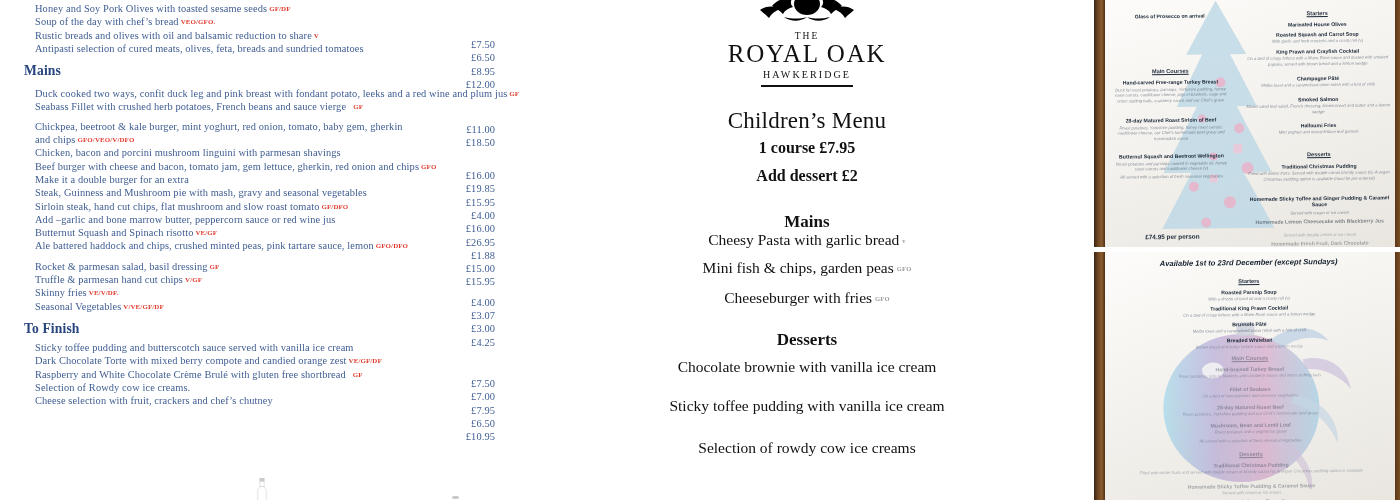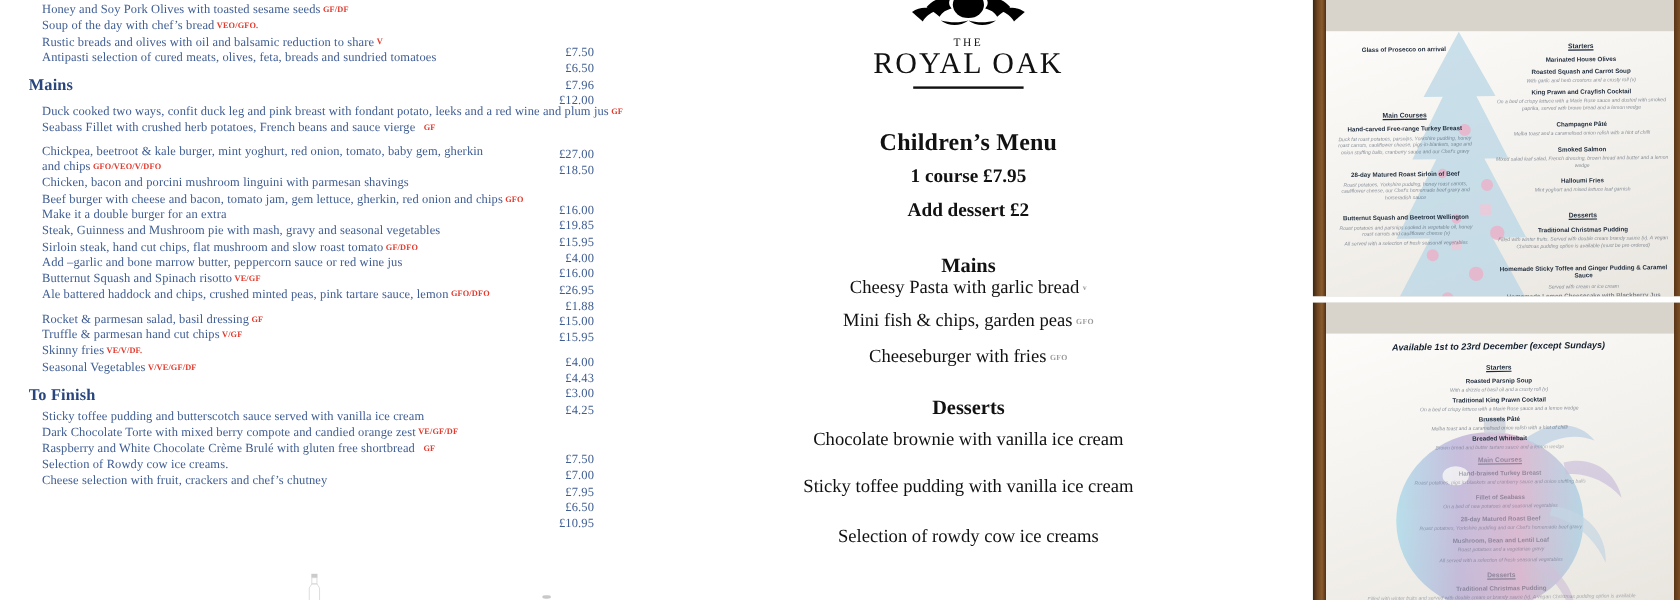--- a/index.html
+++ b/index.html
@@ -116,21 +116,21 @@
     color: #111;
   }
   .logo-rule {
     width: 92px; height: 1.6px;
     background: #111;
     margin: 5px auto 0 auto;
   }
 
   .ch-title {
     position: absolute; left: 0; right: 0; top: 108px;
-    font-size: 20px; font-weight: bold; letter-spacing: 0.01em;
+    font-size: 23px; font-weight: normal; letter-spacing: 0.01em;
   }
   .ch-price1 {
     position: absolute; left: 0; right: 0; top: 139px;
     font-size: 16px; font-weight: bold;
   }
   .ch-price2 {
     position: absolute; left: 0; right: 0; top: 167px;
     font-size: 16px; font-weight: bold;
   }
   .ch-sec-mains {
@@ -187,21 +187,20 @@
     position: absolute;
     right: 0; top: 0; bottom: 0;
     width: 5px;
     background: linear-gradient(90deg,#5a3618 0%,#7a4f24 100%);
   }
   .paper {
     position: absolute;
     left: 11px; right: 5px; top: 0; bottom: 0;
     background: linear-gradient(160deg,#fdfcfa 0%,#f4f2ee 45%,#e9e6e0 100%);
     overflow: hidden;
-    margin-top: 26px;
   }
   .paper-inner {
     position: absolute;
     left: 0; right: 0; top: 0; bottom: 0;
     transform: rotate(-0.7deg);
   }
 
   
   #tree-art {
     position: absolute;
@@ -255,36 +254,36 @@
       <div class="menu-line">
         <span class="dish">Honey and Soy Pork Olives with toasted sesame seeds</span><span class="tag">GF/DF</span>
         <span class="price">£7.50</span>
       </div>
       <div class="menu-line">
         <span class="dish">Soup of the day with chef’s bread</span><span class="tag">VEO/GFO.</span>
         <span class="price">£6.50</span>
       </div>
       <div class="menu-line">
         <span class="dish">Rustic breads and olives with oil and balsamic reduction to share</span><span class="tag">V</span>
-        <span class="price">£7.96</span>
+        <span class="price">£8.95</span>
       </div>
       <div class="menu-line">
         <span class="dish">Antipasti selection of cured meats, olives, feta, breads and sundried tomatoes</span><span class="tag"></span>
         <span class="price">£12.00</span>
       </div>
     </div>
 
     <div class="spacer-sm"></div>
     <div class="heading">Mains</div>
     <div class="spacer-xs"></div>
 
     <div>
       <div class="menu-line">
         <span class="dish">Duck cooked two ways, confit duck leg and pink breast with fondant potato, leeks and a red wine and plum jus</span><span class="tag">GF</span>
-        <span class="price">£27.00</span>
+        <span class="price">£11.00</span>
       </div>
       <div class="menu-line">
         <span class="dish">Seabass Fillet with crushed herb potatoes, French beans and sauce vierge</span><span class="tag" style="margin-left:7px">GF</span>
         <span class="price">£18.50</span>
       </div>
       <div style="height:6px"></div>
       <div class="menu-line">
         <span class="dish">Chickpea, beetroot &amp; kale burger, mint yoghurt, red onion, tomato, baby gem, gherkin</span><span class="tag"></span>
         <span class="price"></span>
       </div>
@@ -328,21 +327,21 @@
 
     <div class="spacer-sm"></div>
 
     <div>
       <div class="menu-line">
         <span class="dish">Rocket &amp; parmesan salad, basil dressing</span><span class="tag">GF</span>
         <span class="price">£4.00</span>
       </div>
       <div class="menu-line">
         <span class="dish">Truffle &amp; parmesan hand cut chips</span><span class="tag">V/GF</span>
-        <span class="price">£4.43</span>
+        <span class="price">£3.07</span>
       </div>
       <div class="menu-line">
         <span class="dish">Skinny fries</span><span class="tag">VE/V/DF.</span>
         <span class="price">£3.00</span>
       </div>
       <div class="menu-line">
         <span class="dish">Seasonal Vegetables</span><span class="tag">V/VE/GF/DF</span>
         <span class="price">£4.25</span>
       </div>
     </div>
@@ -393,20 +392,21 @@
           <path d="M40 22 c6-7 14-9 20-7 c-2 3 -1 6 1 8 c-4 1 -8 3 -10 7 c-4-4 -8-6 -11-8 Z"></path>
           <path d="M110 22 c-6-7 -14-9 -20-7 c2 3 1 6 -1 8 c4 1 8 3 10 7 c4-4 8-6 11-8 Z"></path>
           <path d="M28 26 c7-5 15-4 20-1 c-5 2 -9 5 -11 9 c-4-4 -7-6 -9-8 Z"></path>
           <path d="M122 26 c-7-5 -15-4 -20-1 c5 2 9 5 11 9 c4-4 7-6 9-8 Z"></path>
           <path d="M52 33 c8 2 16 2 23 0 c-7 5 -16 5 -23 0 Z"></path>
           <path d="M98 33 c-8 2 -16 2 -23 0 c7 5 16 5 23 0 Z"></path>
         </g>
       </svg>
       <div class="logo-the">THE</div>
       <div class="logo-name">ROYAL OAK</div>
+      <div class="logo-place">HAWKERIDGE</div>
       <div class="logo-rule"></div>
     </div>
 
     <div class="ch-title">Children’s Menu</div>
     <div class="ch-price1">1 course £7.95</div>
     <div class="ch-price2">Add dessert £2</div>
 
     <div class="ch-sec-mains">Mains</div>
     <div class="ch-item ch-m1">
       <span>Cheesy Pasta with garlic bread</span><span class="ch-tag">v</span>

